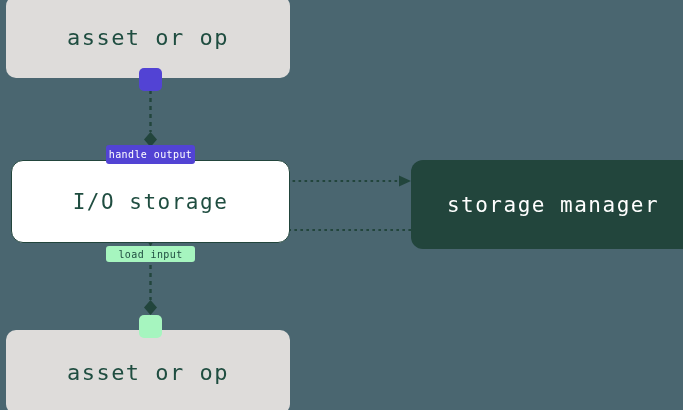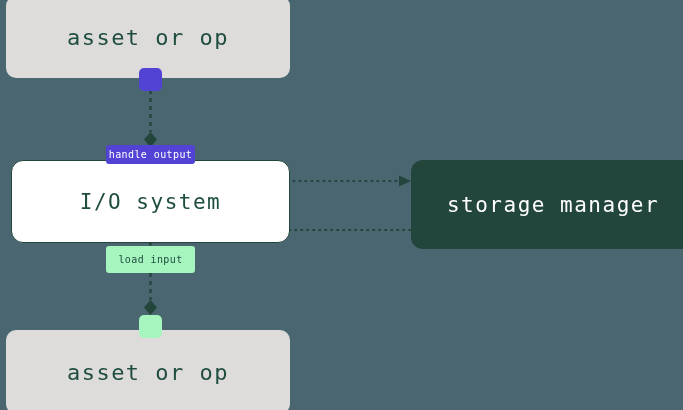--- a/index.html
+++ b/index.html
@@ -110,21 +110,21 @@
     width: 89px;
     height: 19px;
     background: #5243d4;
     color: #ffffff;
     justify-content: center;
   }
   #label-load-input {
     left: 97px;
     top: 246px;
     width: 89px;
-    height: 27px;
+    height: 16px;
     background: #a6f5bf;
     color: #1f4d40;
   }
   
   #edges {
     position: absolute;
     left: 0;
     top: 0;
     width: 683px;
     height: 410px;
@@ -163,21 +163,21 @@
 
     <path class="edge-path" d="M141.5,265 L141.5,300" stroke-dasharray="4 4"></path>
     <polygon class="marker-fill" points="141.5,300 148,307.5 141.5,315 135,307.5"></polygon>
   </svg>
 
   <div class="node asset-box" id="asset-top">
     <span>asset or op</span>
   </div>
 
   <div class="node" id="io-manager">
-    <span>I/O system</span>
+    <span>I/O storage</span>
   </div>
 
   <div class="node" id="storage-system">
     <span>storage manager</span>
   </div>
 
   <div class="node asset-box" id="asset-bottom">
     <span>asset or op</span>
   </div>
 

